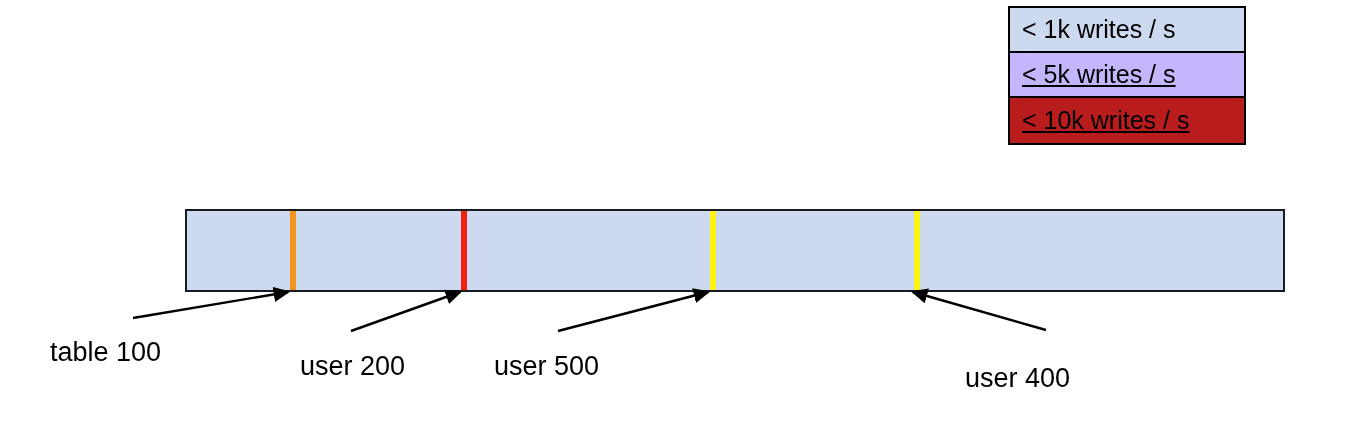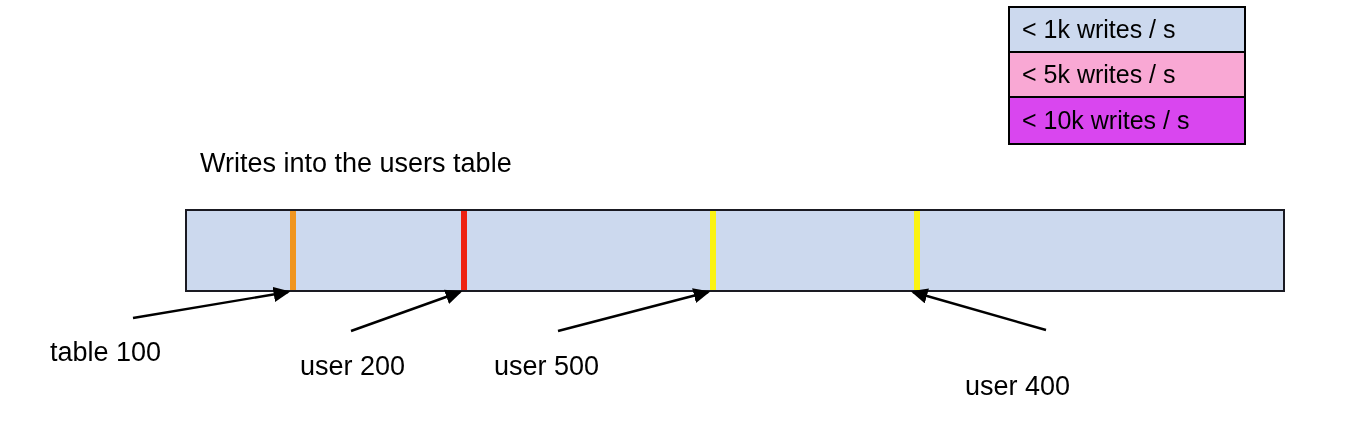--- a/index.html
+++ b/index.html
@@ -100,29 +100,28 @@
 </style>
 </head>
 <body>
 
 <div id="diagram-root">
 
   <div class="legend">
     <div class="legend-row" style="background: rgb(204, 217, 238);">
       <span class="legend-label">&lt; 1k writes / s</span>
     </div>
-    <div class="legend-row" style="background: #f9a8d4;">
+    <div class="legend-row" style="background: #c4b5fd; text-decoration: underline;">
       <span class="legend-label">&lt; 5k writes / s</span>
     </div>
-    <div class="legend-row" style="background: #d946ef;">
+    <div class="legend-row" style="background: #b91c1c; text-decoration: underline;">
       <span class="legend-label">&lt; 10k writes / s</span>
     </div>
   </div>
 
-  <div class="chart-title">Writes into the users table</div>
 
   <div class="bar" style="border-color: rgb(26, 26, 34);">
     <div class="bar-fill" style="background: rgb(204, 217, 238);"></div>
     <div class="stripe" style="left: 103px; background: rgb(240, 149, 30);"></div>
     <div class="stripe" style="left: 274px; background: rgb(238, 34, 17);"></div>
     <div class="stripe" style="left: 523px; background: rgb(251, 243, 18);"></div>
     <div class="stripe" style="left: 727px; background: rgb(251, 243, 18);"></div>
   </div>
 
   <svg class="annotations" viewBox="0 0 1350 422">
@@ -133,15 +132,15 @@
     </defs>
     <line id="arrow-0" stroke="#000000" stroke-width="2.4" marker-end="url(#arrowhead)" x1="133" y1="318" x2="288" y2="292"></line>
     <line id="arrow-1" stroke="#000000" stroke-width="2.4" marker-end="url(#arrowhead)" x1="351" y1="331" x2="460" y2="292"></line>
     <line id="arrow-2" stroke="#000000" stroke-width="2.4" marker-end="url(#arrowhead)" x1="558" y1="331" x2="708" y2="292"></line>
     <line id="arrow-3" stroke="#000000" stroke-width="2.4" marker-end="url(#arrowhead)" x1="1046" y1="330" x2="913" y2="292"></line>
   </svg>
 
   <div class="user-label" id="label-0" style="left: 50px; top: 338px;">table 100</div>
   <div class="user-label" id="label-1" style="left: 272px; top: 352px; margin-left: 28px;">user 200</div>
   <div class="user-label" id="label-2" style="left: 494px; top: 352px;">user 500</div>
-  <div class="user-label" id="label-3" style="left: 965px; top: 372px;">user 400</div>
+  <div class="user-label" id="label-3" style="left: 965px; top: 364px;">user 400</div>
 
 </div>
 
 </body></html>

